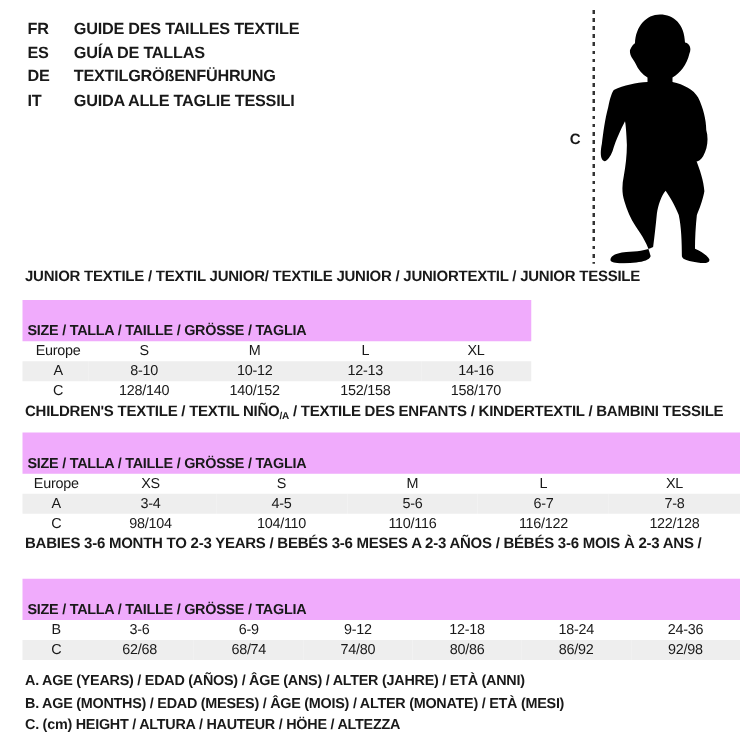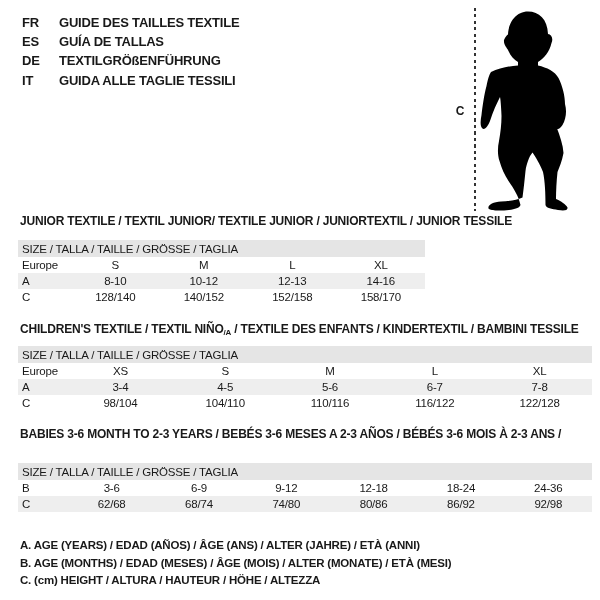--- a/index.html
+++ b/index.html
@@ -32,26 +32,26 @@
   .title-2 { top: 322px; }
   .title-2 .sub { font-size: 8px; vertical-align: -2px; letter-spacing: -0.2px; }
   .title-3 { top: 426px; line-height: 17.5px; }
 
   
   .size-table { position: absolute; border-collapse: collapse; table-layout: fixed; font-size: 11.5px; color: #191919; }
   #table-junior  { left: 18px; top: 240px; width: 407px; }
   #table-children { left: 18px; top: 346px; width: 574px; }
   #table-babies  { left: 18px; top: 463px; width: 574px; }
   .size-table th.bar {
-    background: #e5e5e5;
-    font-weight: normal; text-align: left;
-    padding: 2px 0 2px 4px; height: 13px; font-size: 11.5px;
+    background: #f0abfc;
+    font-weight: bold; text-align: left;
+    padding: 18px 0 2px 4px; height: 13px; font-size: 11.5px;
   }
   .size-table td { height: 16px; padding: 0; text-align: center; font-weight: normal; }
-  .size-table td.lbl { text-align: left; padding-left: 4px; }
+  .size-table td.lbl { text-align: center; padding-left: 4px; }
   .size-table tr.stripe { background: #eeeeee; }
 
   
   .footnotes { position: absolute; left: 20px; top: 537px; font-weight: bold; font-size: 11.5px; line-height: 17.6px; white-space: nowrap; }
 </style>
 </head>
 <body>
 
 <div class="lang-list">
   <div class="lang-row">

